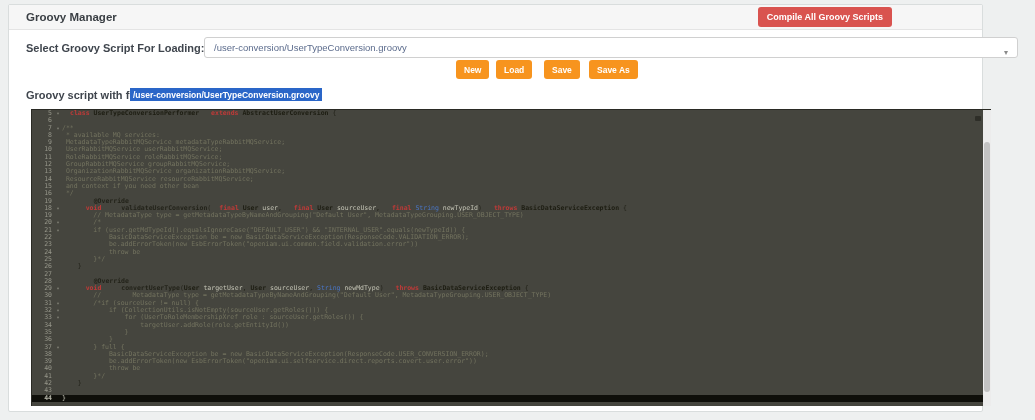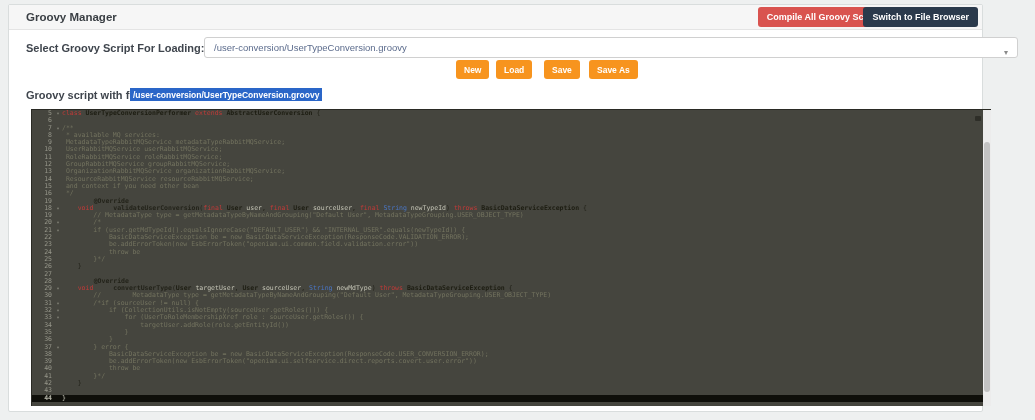--- a/index.html
+++ b/index.html
@@ -17,39 +17,38 @@
   .path-value { position:absolute; left:121px; top:83px; font-size:8.5px; font-weight:bold; color:#ffffff; padding:1.5px 3px; }
   
   .editor { position:absolute; left:22px; top:104px; width:960px; height:297px; background:#45453e; border-top:1px solid #2a2a24; border-left:1px solid #2a2a24; overflow:hidden; font-family:"DejaVu Sans Mono",monospace; font-size:6.5px; line-height:7.3px; cursor:text; }
   .code-line { display:flex; white-space:pre; height:7.3px; }
   .code-line.active { background:#0f0f0a; }
   .gutter { width:22px; flex:0 0 22px; text-align:right; color:#96968a; background:transparent; padding-right:2px; }
   .code-line.active .gutter { color:#b9b9ac;font-weight:bold; }
   .fold { width:8px; flex:0 0 8px; color:#8a8a7e; font-size:5px; line-height:7.3px; text-align:center; cursor:pointer; }
   .text { flex:1; }
   .tok-comment { color:#73735f; }
-  .tok-kw   { color:#c03a38; font-weight:normal; }
+  .tok-kw   { color:#c03a38; font-weight:bold;margin-left:8px; }
   .tok-type { color:#4a76c6; font-weight:normal; }
   .tok-ann, .tok-method, .tok-plain { color:#23231a; }
   .tok-ann, .tok-method { font-weight:bold;padding-left:16px; }
   .tok-cls  { color:#1d1d12; font-weight:bold; }
   .tok-var  { color:#c5c5b6; }
   .code-line.active .text span { color:#c9c9bc; }
   .vscroll { position:absolute; right:0; top:0; width:8px; height:100%; background:#ececec; }
   .vthumb { position:absolute; left:1px; top:32px; width:6px; height:250px; background:#c2c2c2; border-radius:3px; cursor:grab; }
   .overview-marker { position:absolute; right:10px; top:6px; width:6px; height:5px; background:#2e2e28; border-radius:1px; }
 </style>
 </head>
 <body>
 
 <div class="panel">
   <div class="panel-header">
     <span class="panel-title">Groovy Manager</span>
     <button class="hdr-btn btn-compile" style="background: rgb(217, 83, 79);">Compile All Groovy Scripts</button>
-    <button class="hdr-btn btn-switch" style="background: rgb(43, 58, 76);">Switch to File Browser</button>
   </div>
 
   <span class="form-label" style="left:17px; top:37px;">Select Groovy Script For Loading:</span>
 
   <div class="select-box">
     <span>/user-conversion/UserTypeConversion.groovy</span>
     <span class="select-caret">▾</span>
   </div>
 
   <button class="act-btn" style="left: 447px; background: rgb(247, 148, 30);">New</button>
@@ -87,21 +86,21 @@
         <div class="code-line"><span class="gutter">27</span><span class="fold"></span><span class="text"></span></div>
         <div class="code-line"><span class="gutter">28</span><span class="fold"></span><span class="text">    <span class="tok-ann">@Override</span></span></div>
         <div class="code-line"><span class="gutter">29</span><span class="fold">▾</span><span class="text">    <span class="tok-kw">void</span> <span class="tok-method">convertUserType</span><span class="tok-plain">(</span><span class="tok-cls">User</span> <span class="tok-var">targetUser</span><span class="tok-plain">,</span> <span class="tok-cls">User</span> <span class="tok-var">sourceUser</span><span class="tok-plain">,</span> <span class="tok-type">String</span> <span class="tok-var">newMdType</span><span class="tok-plain">)</span> <span class="tok-kw">throws</span> <span class="tok-cls">BasicDataServiceException</span> <span class="tok-plain">{</span></span></div>
         <div class="code-line"><span class="gutter">30</span><span class="fold"></span><span class="text"><span class="tok-comment">        //        MetadataType type = getMetadataTypeByNameAndGrouping("Default User", MetadataTypeGrouping.USER_OBJECT_TYPE)</span></span></div>
         <div class="code-line"><span class="gutter">31</span><span class="fold">▾</span><span class="text"><span class="tok-comment">        /*if (sourceUser != null) {</span></span></div>
         <div class="code-line"><span class="gutter">32</span><span class="fold">▾</span><span class="text"><span class="tok-comment">            if (CollectionUtils.isNotEmpty(sourceUser.getRoles())) {</span></span></div>
         <div class="code-line"><span class="gutter">33</span><span class="fold">▾</span><span class="text"><span class="tok-comment">                for (UserToRoleMembershipXref role : sourceUser.getRoles()) {</span></span></div>
         <div class="code-line"><span class="gutter">34</span><span class="fold"></span><span class="text"><span class="tok-comment">                    targetUser.addRole(role.getEntityId())</span></span></div>
         <div class="code-line"><span class="gutter">35</span><span class="fold"></span><span class="text"><span class="tok-comment">                }</span></span></div>
         <div class="code-line"><span class="gutter">36</span><span class="fold"></span><span class="text"><span class="tok-comment">            }</span></span></div>
-        <div class="code-line"><span class="gutter">37</span><span class="fold">▾</span><span class="text"><span class="tok-comment">        } error {</span></span></div>
+        <div class="code-line"><span class="gutter">37</span><span class="fold">▾</span><span class="text"><span class="tok-comment">        } full {</span></span></div>
         <div class="code-line"><span class="gutter">38</span><span class="fold"></span><span class="text"><span class="tok-comment">            BasicDataServiceException be = new BasicDataServiceException(ResponseCode.USER_CONVERSION_ERROR);</span></span></div>
         <div class="code-line"><span class="gutter">39</span><span class="fold"></span><span class="text"><span class="tok-comment">            be.addErrorToken(new EsbErrorToken("openiam.ui.selfservice.direct.reports.covert.user.error"))</span></span></div>
         <div class="code-line"><span class="gutter">40</span><span class="fold"></span><span class="text"><span class="tok-comment">            throw be</span></span></div>
         <div class="code-line"><span class="gutter">41</span><span class="fold"></span><span class="text"><span class="tok-comment">        }*/</span></span></div>
         <div class="code-line"><span class="gutter">42</span><span class="fold"></span><span class="text">    <span class="tok-plain">}</span></span></div>
         <div class="code-line"><span class="gutter">43</span><span class="fold"></span><span class="text"></span></div>
         <div class="code-line active"><span class="gutter">44</span><span class="fold"></span><span class="text"><span class="tok-plain">}</span></span></div>
       </div>
     <span class="overview-marker"></span>
     <div class="vscroll">

